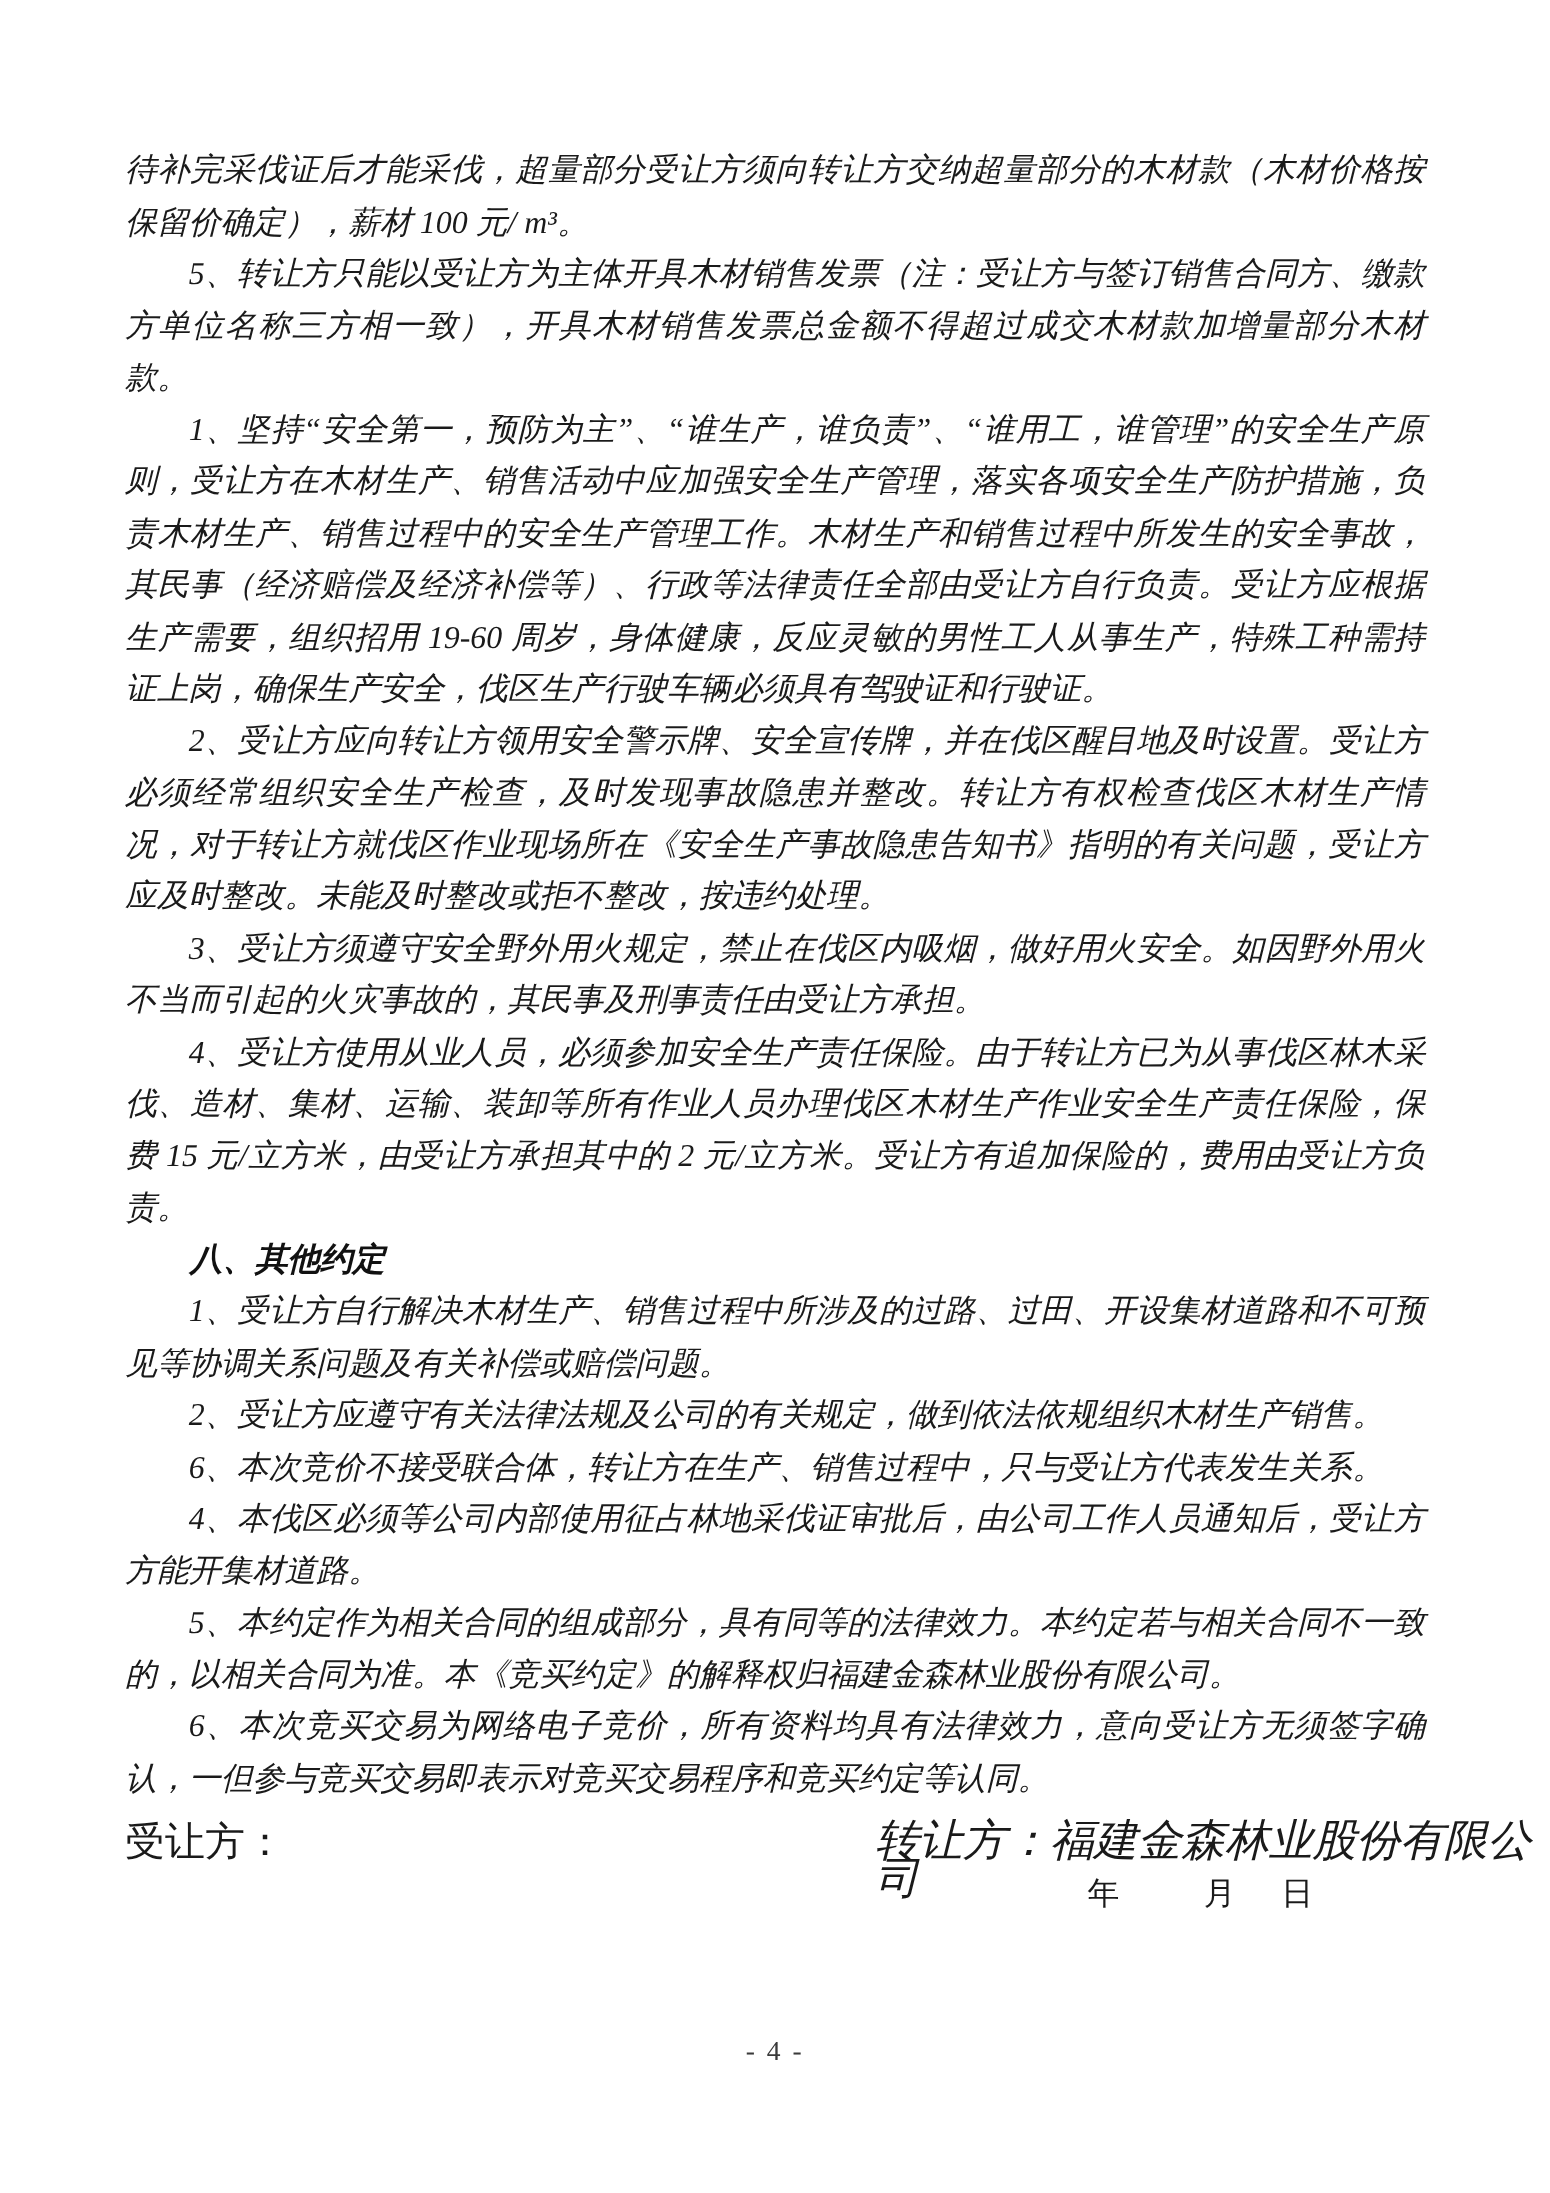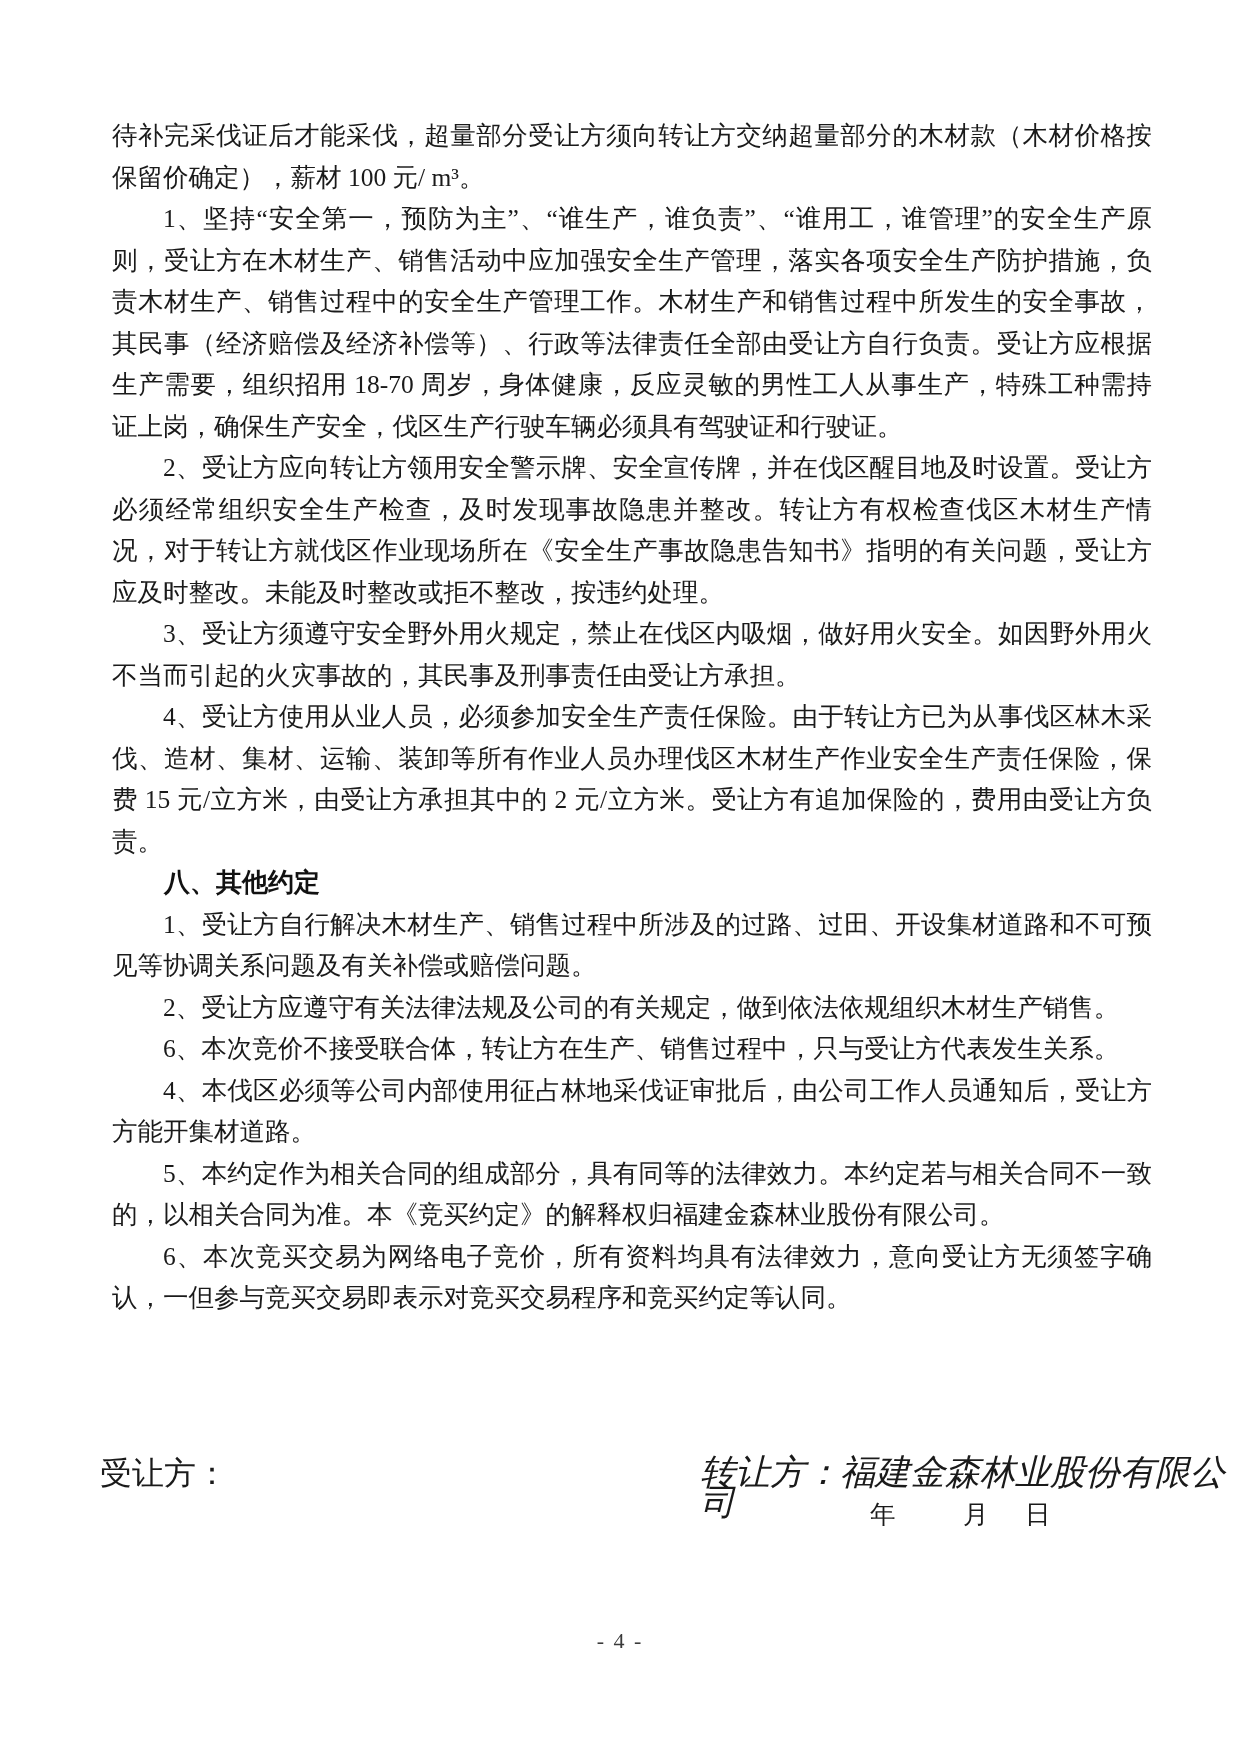--- a/index.html
+++ b/index.html
@@ -11,27 +11,28 @@
     position: relative;
     width: 1240px;
     height: 1754px;
     background: #ffffff;
     overflow: hidden;
     font-family: "Liberation Serif", "DejaVu Serif", serif;
     color: #1a1a1a;
   }
   .doc-body {
     position: absolute;
-    left: 112px;
+    left: 100px;
     top: 115px;
     width: 1040px;
     font-size: 25.5px;
     line-height: 41.5px;
     text-align: justify;
     text-justify: inter-ideograph;
+    font-style: italic;
   }
   .doc-body p {
     margin: 0;
     padding: 0;
   }
   .para {
     text-indent: 2em;
   }
   .cont {
     text-indent: 0;
@@ -75,21 +76,22 @@
     letter-spacing: 2px;
   }
 </style>
 </head>
 <body>
 
 <div class="page">
 
   <div class="doc-body">
     <p class="cont">待补完采伐证后才能采伐，超量部分受让方须向转让方交纳超量部分的木材款（木材价格按保留价确定），薪材 100 元/ m³。</p>
-    <p class="para">1、坚持“安全第一，预防为主”、“谁生产，谁负责”、“谁用工，谁管理”的安全生产原则，受让方在木材生产、销售活动中应加强安全生产管理，落实各项安全生产防护措施，负责木材生产、销售过程中的安全生产管理工作。木材生产和销售过程中所发生的安全事故，其民事（经济赔偿及经济补偿等）、行政等法律责任全部由受让方自行负责。受让方应根据生产需要，组织招用 18-70 周岁，身体健康，反应灵敏的男性工人从事生产，特殊工种需持证上岗，确保生产安全，伐区生产行驶车辆必须具有驾驶证和行驶证。</p>
+    <p class="para">5、转让方只能以受让方为主体开具木材销售发票（注：受让方与签订销售合同方、缴款方单位名称三方相一致），开具木材销售发票总金额不得超过成交木材款加增量部分木材款。</p>
+    <p class="para">1、坚持“安全第一，预防为主”、“谁生产，谁负责”、“谁用工，谁管理”的安全生产原则，受让方在木材生产、销售活动中应加强安全生产管理，落实各项安全生产防护措施，负责木材生产、销售过程中的安全生产管理工作。木材生产和销售过程中所发生的安全事故，其民事（经济赔偿及经济补偿等）、行政等法律责任全部由受让方自行负责。受让方应根据生产需要，组织招用 19-60 周岁，身体健康，反应灵敏的男性工人从事生产，特殊工种需持证上岗，确保生产安全，伐区生产行驶车辆必须具有驾驶证和行驶证。</p>
     <p class="para">2、受让方应向转让方领用安全警示牌、安全宣传牌，并在伐区醒目地及时设置。受让方必须经常组织安全生产检查，及时发现事故隐患并整改。转让方有权检查伐区木材生产情况，对于转让方就伐区作业现场所在《安全生产事故隐患告知书》指明的有关问题，受让方应及时整改。未能及时整改或拒不整改，按违约处理。</p>
     <p class="para">3、受让方须遵守安全野外用火规定，禁止在伐区内吸烟，做好用火安全。如因野外用火不当而引起的火灾事故的，其民事及刑事责任由受让方承担。</p>
     <p class="para">4、受让方使用从业人员，必须参加安全生产责任保险。由于转让方已为从事伐区林木采伐、造材、集材、运输、装卸等所有作业人员办理伐区木材生产作业安全生产责任保险，保费 15 元/立方米，由受让方承担其中的 2 元/立方米。受让方有追加保险的，费用由受让方负责。</p>
     <p class="heading">八、其他约定</p>
     <p class="para">1、受让方自行解决木材生产、销售过程中所涉及的过路、过田、开设集材道路和不可预见等协调关系问题及有关补偿或赔偿问题。</p>
     <p class="para">2、受让方应遵守有关法律法规及公司的有关规定，做到依法依规组织木材生产销售。</p>
     <p class="para">6、本次竞价不接受联合体，转让方在生产、销售过程中，只与受让方代表发生关系。</p>
     <p class="para">4、本伐区必须等公司内部使用征占林地采伐证审批后，由公司工作人员通知后，受让方方能开集材道路。</p>
     <p class="para">5、本约定作为相关合同的组成部分，具有同等的法律效力。本约定若与相关合同不一致的，以相关合同为准。本《竞买约定》的解释权归福建金森林业股份有限公司。</p>
     <p class="para">6、本次竞买交易为网络电子竞价，所有资料均具有法律效力，意向受让方无须签字确认，一但参与竞买交易即表示对竞买交易程序和竞买约定等认同。</p>

